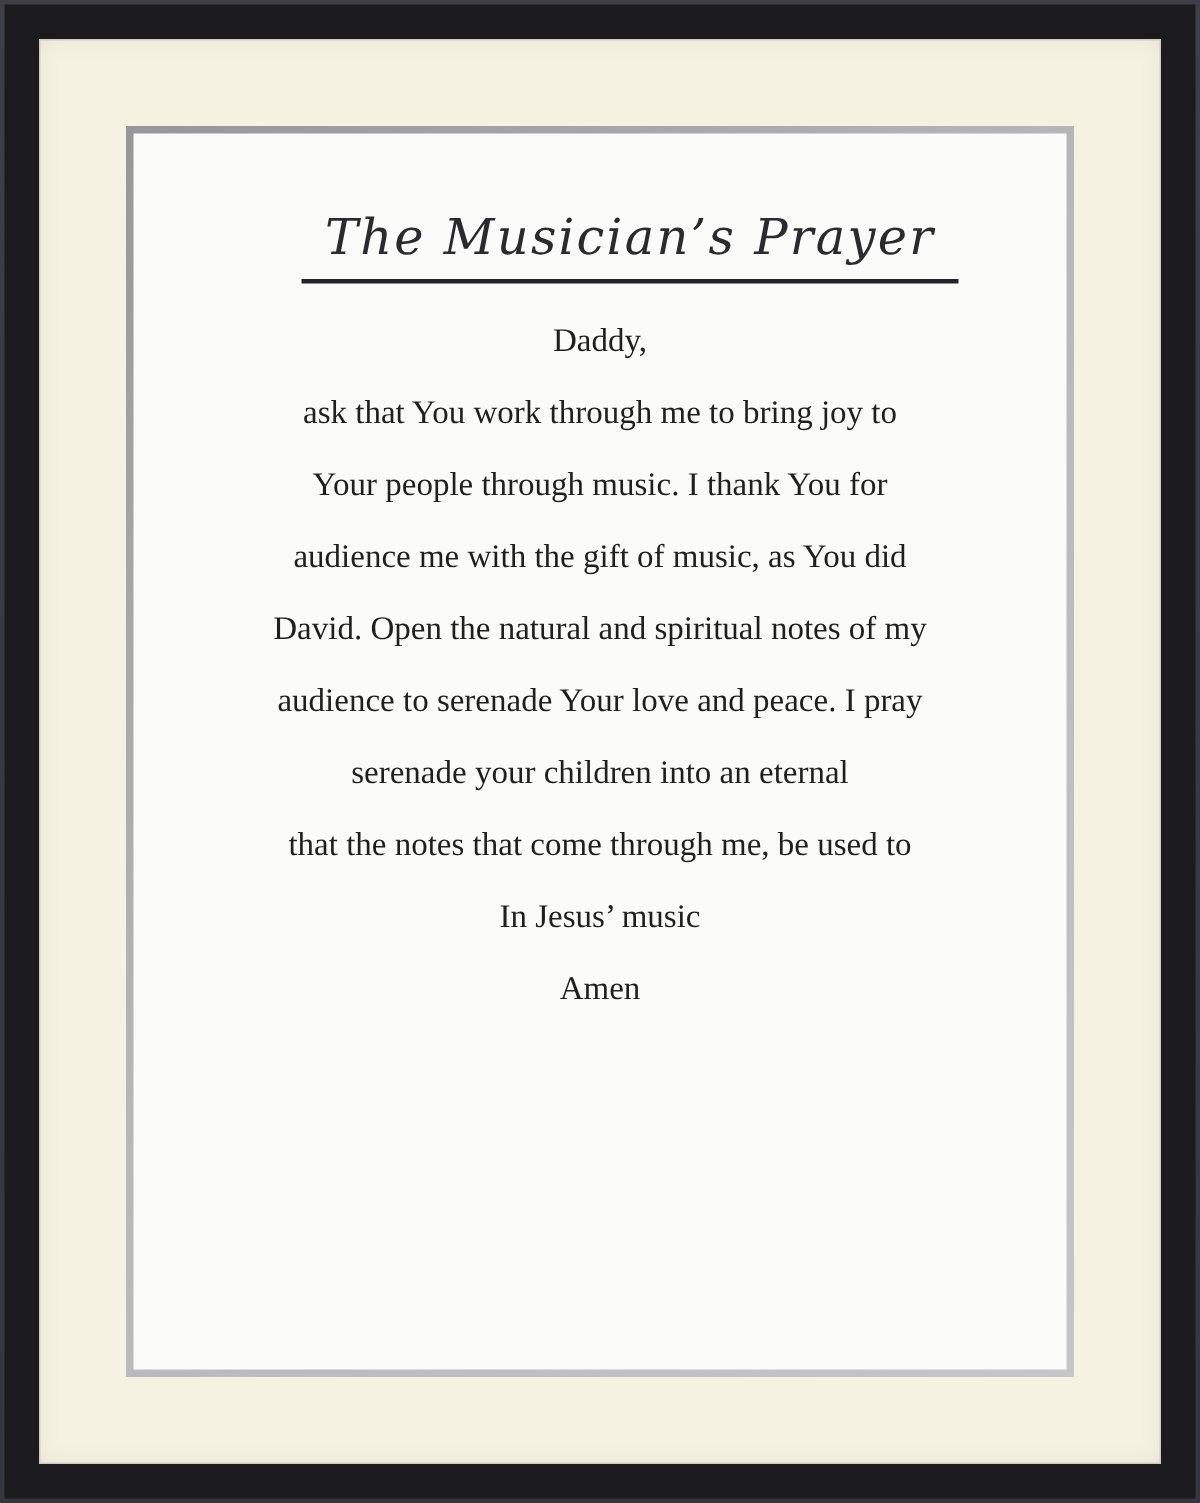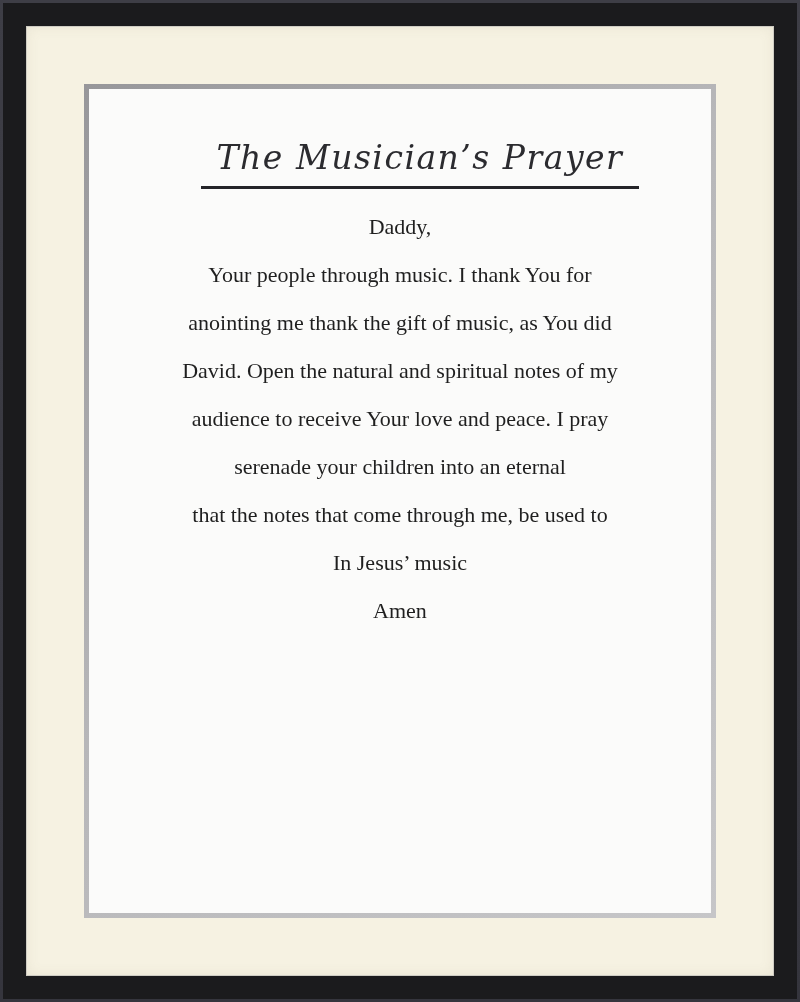--- a/index.html
+++ b/index.html
@@ -74,24 +74,25 @@
 <div class="frame">
   <div class="frame-black">
     <div class="mat">
       <div class="paper-edge">
         <div class="paper">
           <div class="title-row">
             <span class="title">The Musician’s Prayer</span>
           </div>
           <div class="prayer">
               <div class="prayer-line">Daddy,</div>
+              <div class="prayer-line">ask that You work through me to bring joy to</div>
               <div class="prayer-line">Your people through music. I thank You for</div>
-              <div class="prayer-line">anointing me thank the gift of music, as You did</div>
+              <div class="prayer-line">audience me with the gift of music, as You did</div>
               <div class="prayer-line">David. Open the natural and spiritual notes of my</div>
-              <div class="prayer-line">audience to receive Your love and peace. I pray</div>
+              <div class="prayer-line">audience to serenade Your love and peace. I pray</div>
               <div class="prayer-line">serenade your children into an eternal</div>
               <div class="prayer-line">that the notes that come through me, be used to</div>
               <div class="prayer-line">In Jesus’ music</div>
               <div class="prayer-line">Amen</div>
             </div>
         </div>
       </div>
     </div>
   </div>
 </div>

